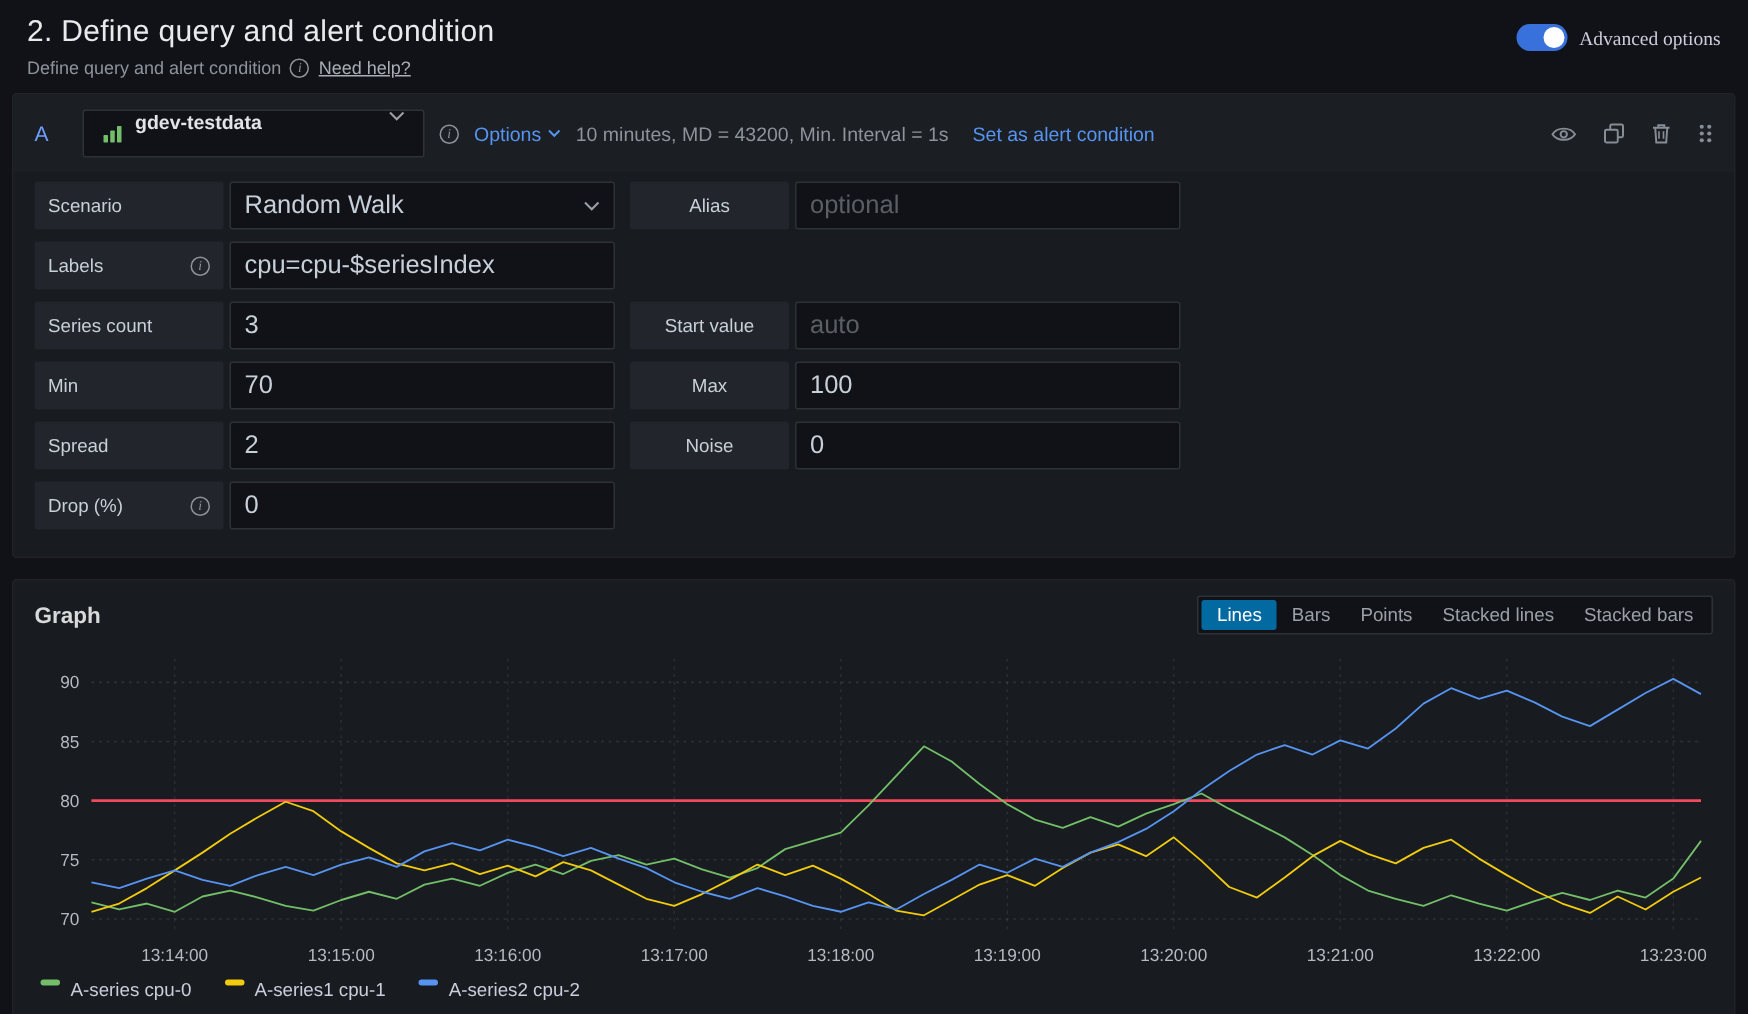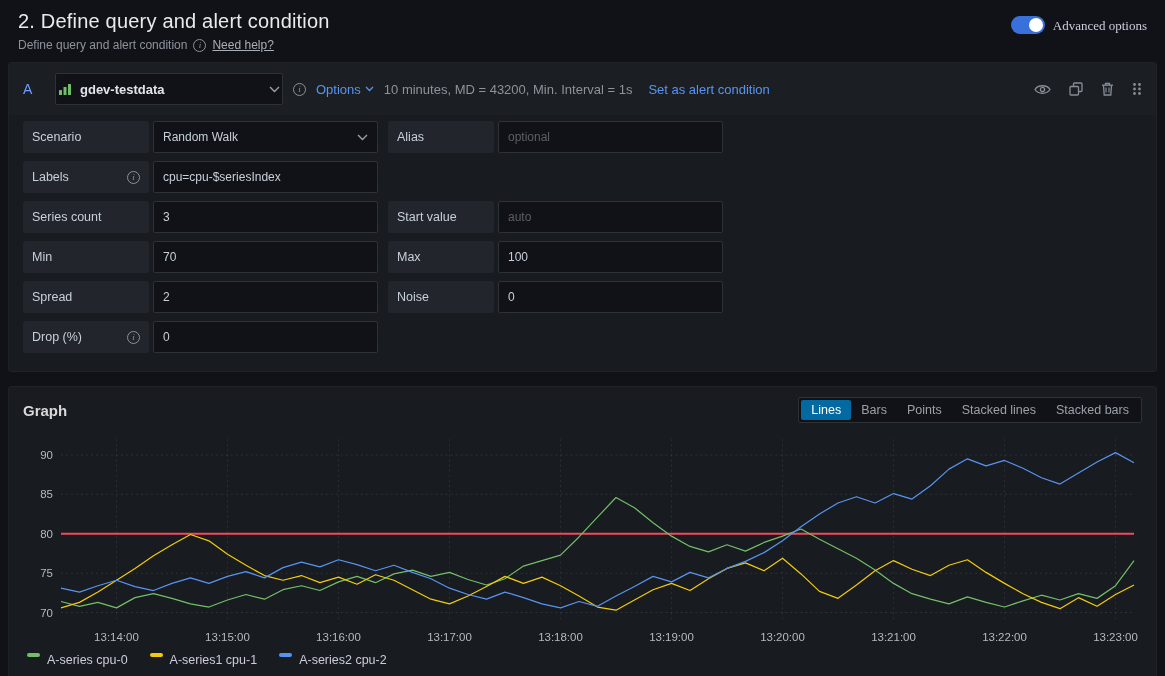--- a/index.html
+++ b/index.html
@@ -28,47 +28,47 @@
   .toggle .knob { position:absolute; right:2px; top:2px; width:14px; height:14px; border-radius:50%; background:#ffffff; }
   .toggle-label { font-size:13px; color:#ccccdc; }
 
   
   .panel { background:#181b1f; border:1px solid #202226; border-radius:3px; margin-bottom:14px; }
 
   
   .query-header { display:flex; align-items:center; gap:10px; padding:10px 14px 10px 14px; background:#1b1f24; border-radius:3px 3px 0 0; }
   .ref-id { color:#6e9fff; font-weight:500; font-size:14px; width:22px; cursor:pointer; }
   .ds-picker {
-    display:flex; align-items:center; gap:8px;
+    display:flex; gap:8px;
     background:#111217; border:1px solid #2c3235; border-radius:2px;
-    height:32px; padding:0 2px; width:228px; cursor:pointer;
+    height:32px; padding:0 12px; width:228px; cursor:pointer;
   }
   .ds-name { font-weight:700; color:#e3e4e8; flex:1; }
   .chev svg { display:block; }
   .options-link { display:flex; align-items:center; gap:4px; color:#5794f2; cursor:pointer; font-size:13px; }
   .query-summary { color:#8d939b; font-size:13px; }
   .alert-link { color:#5794f2; font-weight:500; cursor:pointer; margin-left:6px; }
   .query-actions { margin-left:auto; display:flex; align-items:center; gap:18px; color:#878d96; }
   .icon-btn { cursor:pointer; display:inline-flex; align-items:center; }
   .icon-btn svg { display:block; }
 
   
   .query-form { padding:6px 14px 18px 14px; display:flex; flex-direction:column; gap:8px; }
   .form-row { display:flex; gap:10px; }
   .field { display:flex; gap:4px; }
   .field-label {
     background:#22252b; border-radius:2px; height:32px;
     display:flex; align-items:center; justify-content:space-between; gap:6px;
     padding:0 9px; font-size:12.5px; font-weight:500; color:#c7d0d9;
   }
   .w-left  { width:126px; }
-  .w-right { width:106px; }
+  .w-right { width:106px;justify-content:center; }
   .control {
     background:#111217; border:1px solid #2c3235; border-radius:2px;
-    height:32px; width:225px; color:#c7d0d9; font-size:12px;
+    height:32px; width:257px; color:#c7d0d9; font-size:17px;
     padding:0 9px; font-family:"Liberation Sans", sans-serif;
   }
   input.control::placeholder { color:#5a5f66; opacity:1; }
   .select { display:flex; align-items:center; justify-content:space-between; cursor:pointer; }
 
   
   .graph-panel { padding:10px 14px 8px 14px; margin-bottom:0; }
   .graph-header { display:flex; justify-content:space-between; align-items:center; margin-bottom:8px; }
   .graph-title { font-size:15px; font-weight:700; color:#d8d9da; }
   .mode-tabs { display:flex; align-items:center; background:#111217; border:1px solid #2c3235; border-radius:2px; padding:2px; }

